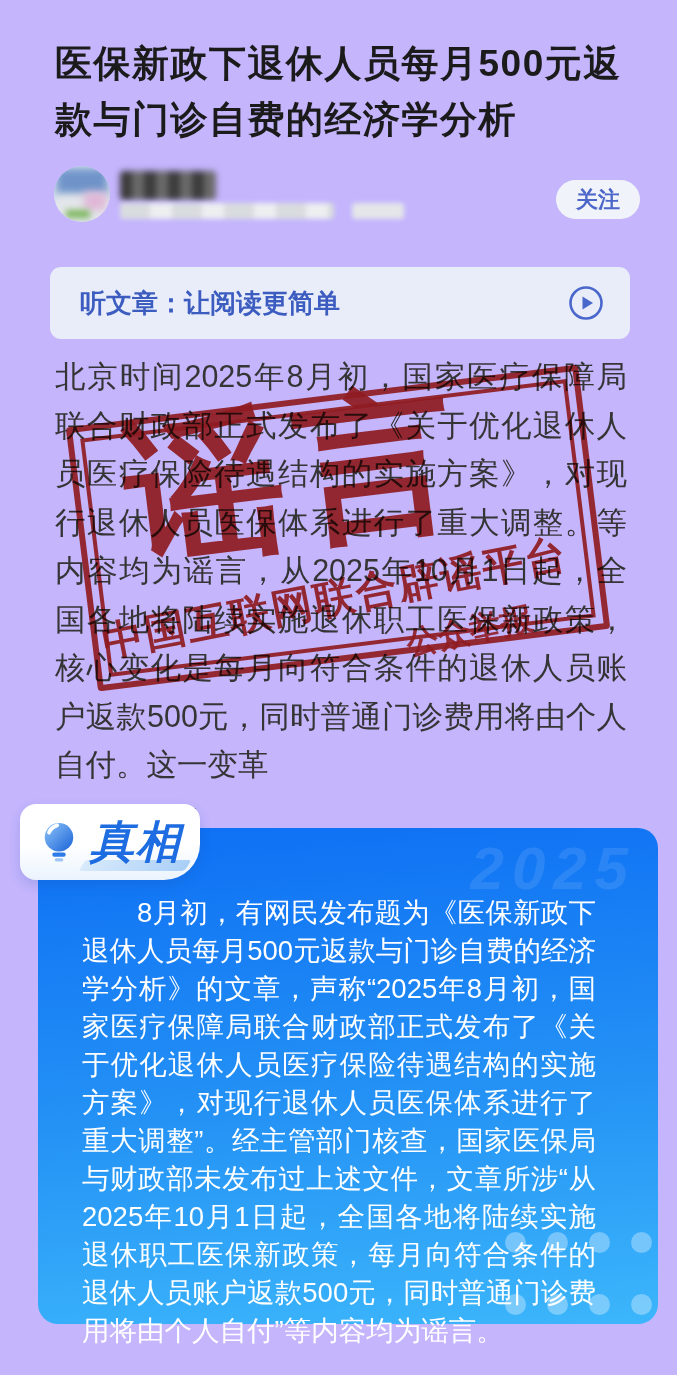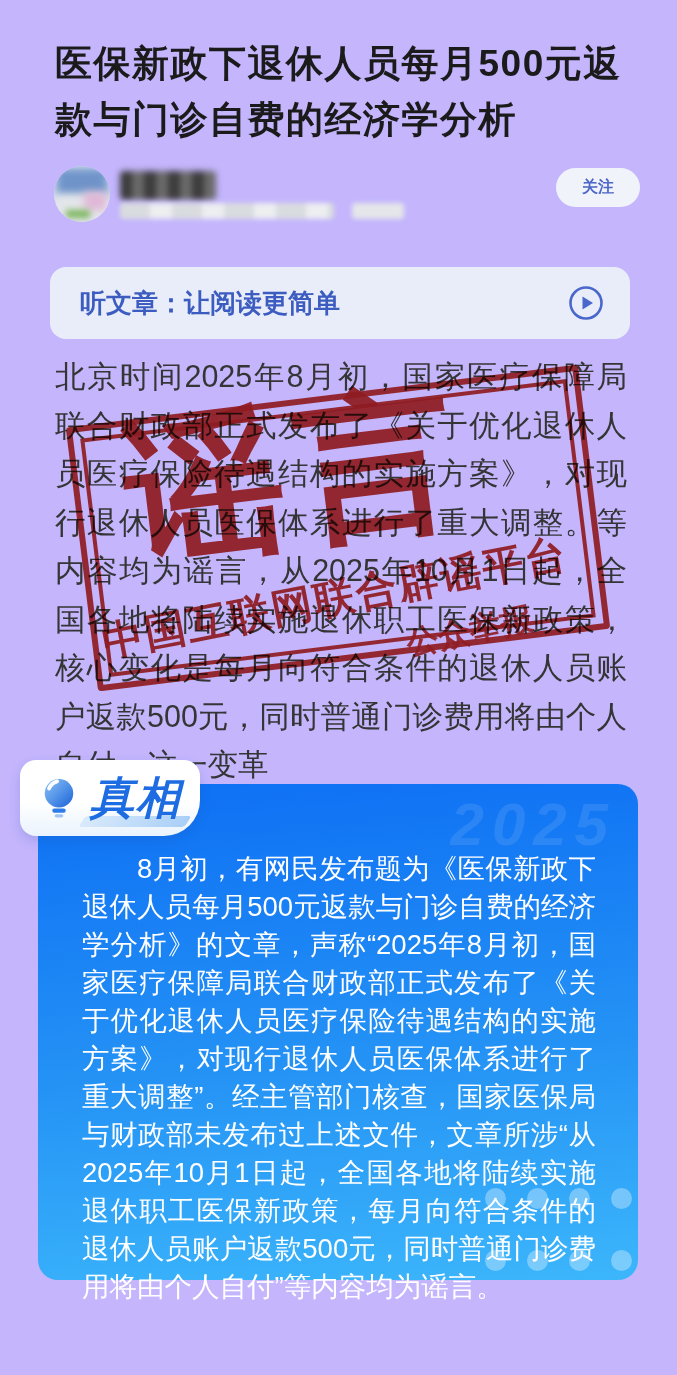--- a/index.html
+++ b/index.html
@@ -14,26 +14,26 @@
   .avatar .b1{position:absolute;left:2px;top:2px;width:52px;height:30px;background:#6f94c9;filter:blur(4px);}
   .avatar .b2{position:absolute;left:0;top:28px;width:56px;height:28px;background:#e3e6ea;filter:blur(4px);}
   .avatar .b3{position:absolute;left:30px;top:26px;width:22px;height:18px;background:#e0b6d6;filter:blur(4px);}
   .avatar .b4{position:absolute;left:12px;top:44px;width:24px;height:8px;background:#7ab65a;filter:blur(3px);}
   .name-blur{position:absolute;left:120px;top:171px;width:96px;height:29px;border-radius:4px;
              background:repeating-linear-gradient(90deg,#3c3c3c 0 12px,#6a6a6a 12px 24px);filter:blur(3px);}
   .sub-blur{position:absolute;left:120px;top:203px;width:214px;height:16px;border-radius:3px;
             background:repeating-linear-gradient(90deg,#d9dcdf 0 30px,#eceef0 30px 52px);filter:blur(2.5px);}
   .sub-blur2{position:absolute;left:352px;top:203px;width:52px;height:16px;border-radius:3px;
              background:#e4e6e9;filter:blur(2.5px);}
-  .follow{position:absolute;left:556px;top:168px;width:84px;height:39px;border:none;border-radius:20px;
-          background:#f0f3f9;color:#4d66c9;font-size:16px;font-weight:700;cursor:pointer;
+  .follow{position:absolute;left:556px;top:180px;width:84px;height:39px;border:none;border-radius:20px;
+          background:#f0f3f9;color:#4d66c9;font-size:22px;font-weight:700;cursor:pointer;
           font-family:Liberation Sans, sans-serif;}
 
   
-  .listen-bar{position:absolute;left:50px;top:267px;width:580px;height:72px;border-radius:16px;
+  .listen-bar{position:absolute;left:50px;top:267px;width:580px;height:72px;border-radius:11px;
               background:#e9edfa;display:flex;align-items:center;box-sizing:border-box;
               padding:0 26px 0 30px;cursor:pointer;}
   .listen-label{color:#3c5cc0;font-size:26px;font-weight:700;flex:1;}
   .play{width:36px;height:36px;display:block;cursor:pointer;}
 
   
   .article-body{position:absolute;left:55px;top:352px;width:572px;}
   .article-body p{margin:0;font-size:30.5px;line-height:48.5px;color:#353535;text-align:justify;}
 
   
@@ -41,22 +41,22 @@
          border:6px solid rgba(186,39,33,0.92);border-radius:4px;mix-blend-mode:multiply;pointer-events:none;}
   .stamp-inner{position:absolute;inset:7px;border:4px solid rgba(186,39,33,0.92);}
   .stamp-main{position:absolute;left:46px;top:-34px;font-size:158px;font-weight:900;
               color:rgba(186,39,33,0.93);letter-spacing:14px;white-space:nowrap;}
   .stamp-line1{position:absolute;left:4px;bottom:30px;font-size:41px;font-weight:800;
                color:rgba(186,39,33,0.93);letter-spacing:2px;transform:rotate(-4deg);white-space:nowrap;}
   .stamp-line2{position:absolute;right:70px;bottom:-14px;font-size:32px;font-weight:800;
                color:rgba(186,39,33,0.9);transform:rotate(-5deg);white-space:nowrap;}
 
   
-  .truth-card{position:absolute;left:38px;top:784px;width:600px;height:496px;border-radius:20px;
-              background:linear-gradient(175deg,#0e6ff4 0%,#2492f5 55%,#3cb6fb 100%);}
+  .truth-card{position:absolute;left:38px;top:828px;width:600px;height:496px;border-radius:20px;
+              background:linear-gradient(175deg,#0e6ff4 0%,#2492f5 55%,#3cb6fb 100%);padding-left:20px;}
   .fold{position:absolute;left:124px;top:-24px;width:34px;height:36px;background:#16387f;
         clip-path:polygon(0 0,100% 12%,18% 100%);}
   .badge{position:absolute;left:-18px;top:-24px;width:180px;height:76px;
          background:linear-gradient(180deg,#ffffff 55%,#eaf3fd 100%);
          border-radius:16px 16px 36px 16px;box-shadow:0 5px 12px rgba(25,70,160,0.18);
          display:flex;align-items:center;padding-left:20px;box-sizing:border-box;}
   .badge-text{font-size:44px;font-weight:900;font-style:italic;color:#1e6ce2;margin-left:12px;
               position:relative;z-index:1;letter-spacing:2px;}
   .swoosh{position:absolute;left:62px;bottom:9px;width:106px;height:11px;border-radius:3px;
           background:linear-gradient(90deg,#d9eafb,#a9cff7);transform:skewX(-32deg);z-index:0;}

